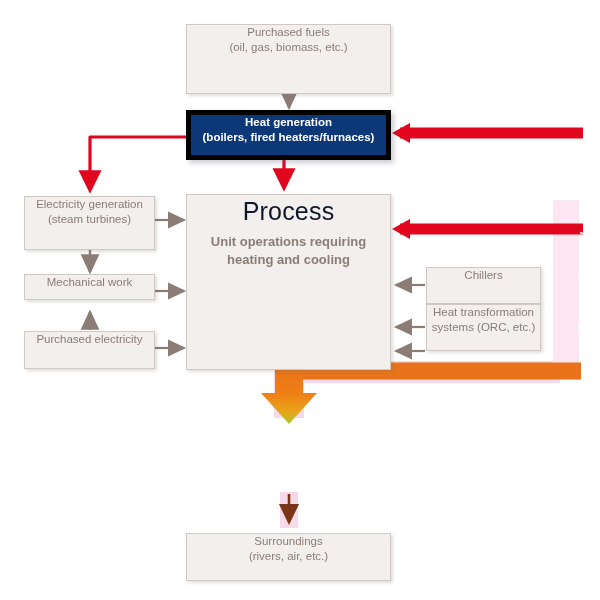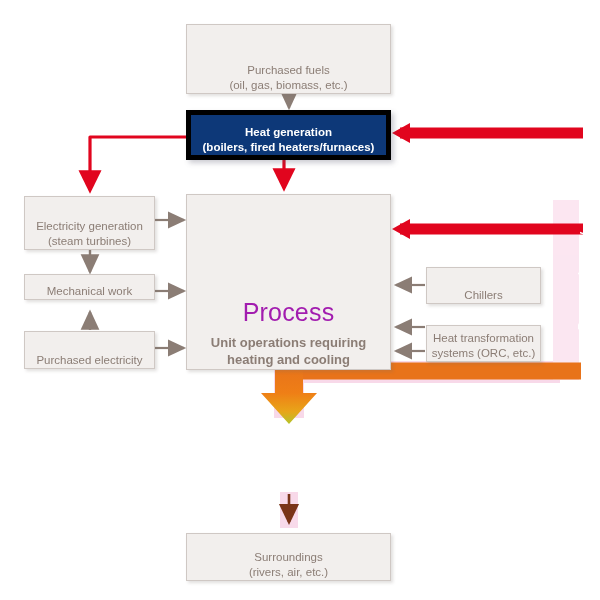--- a/index.html
+++ b/index.html
@@ -12,21 +12,21 @@
     width:600px;height:600px;
     background:#ffffff;
     overflow:hidden;
   }
 
   
   .box{
     position:absolute;
     box-sizing:border-box;
     display:flex;
-    align-items:flex-end;
+    align-items:flex-start;
     justify-content:center;
     text-align:center;
     line-height:1.32;
   }
   .box-light{
     background:#f2efed;
     border:1px solid #cfc8c4;
     color:#8b7d75;
     font-size:11.5px;
     box-shadow:2px 2px 3px rgba(120,110,105,.22);
@@ -38,21 +38,21 @@
     font-size:11.5px;
     font-weight:bold;
     box-shadow:3px 3px 5px rgba(90,90,110,.30);
   }
   .box-dark.cooling{
     background:linear-gradient(120deg,#0a3271 0%,#103f84 50%,#0a3271 100%);
   }
 
   .proc-title{
     font-size:25px;
-    color:#a21caf;
+    color:#0f172a;
     font-weight:normal;
     letter-spacing:.2px;
     margin-bottom:5px;
     display:block;
   }
   .proc-sub{
     font-size:13px;
     color:#8b7d75;
     display:block;
     line-height:1.35;
@@ -205,21 +205,21 @@
         <span>Unit operations requiring</span><br>
         <span>heating and cooling</span>
       </span>
     </span>
   </div>
 
   <div class="box box-light" style="left:426px;top:267px;width:115px;height:37px;">
     <span>Chillers</span>
   </div>
 
-  <div class="box box-light" style="left:426px;top:325px;width:115px;height:37px;">
+  <div class="box box-light" style="left:426px;top:304px;width:115px;height:47px;">
     <span class="proc-inner">
       <span>Heat transformation</span><br>
       <span>systems (ORC, etc.)</span>
     </span>
   </div>
 
 
 
   <div class="box box-light" style="left:186px;top:533px;width:205px;height:48px;">
     <span class="proc-inner">

